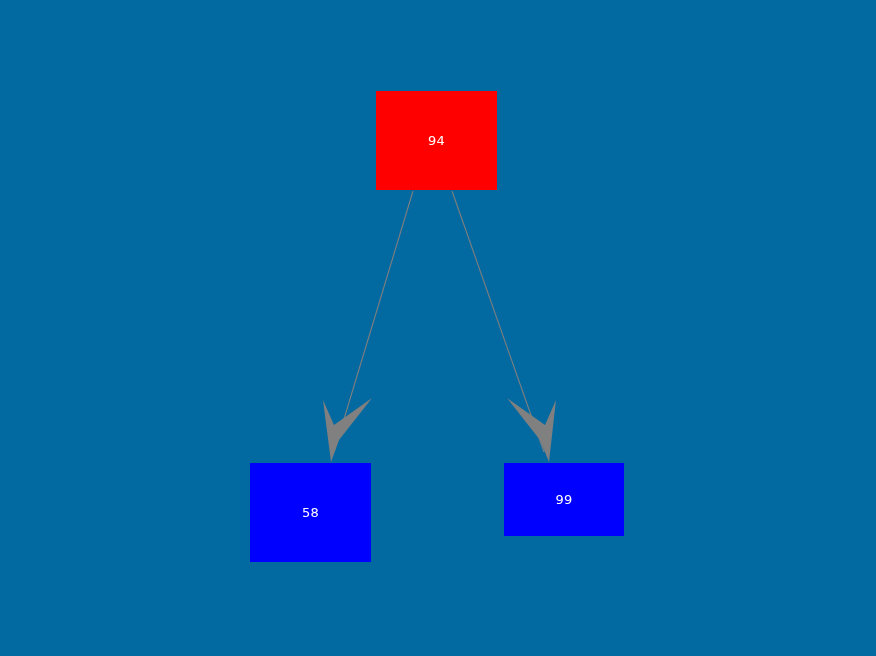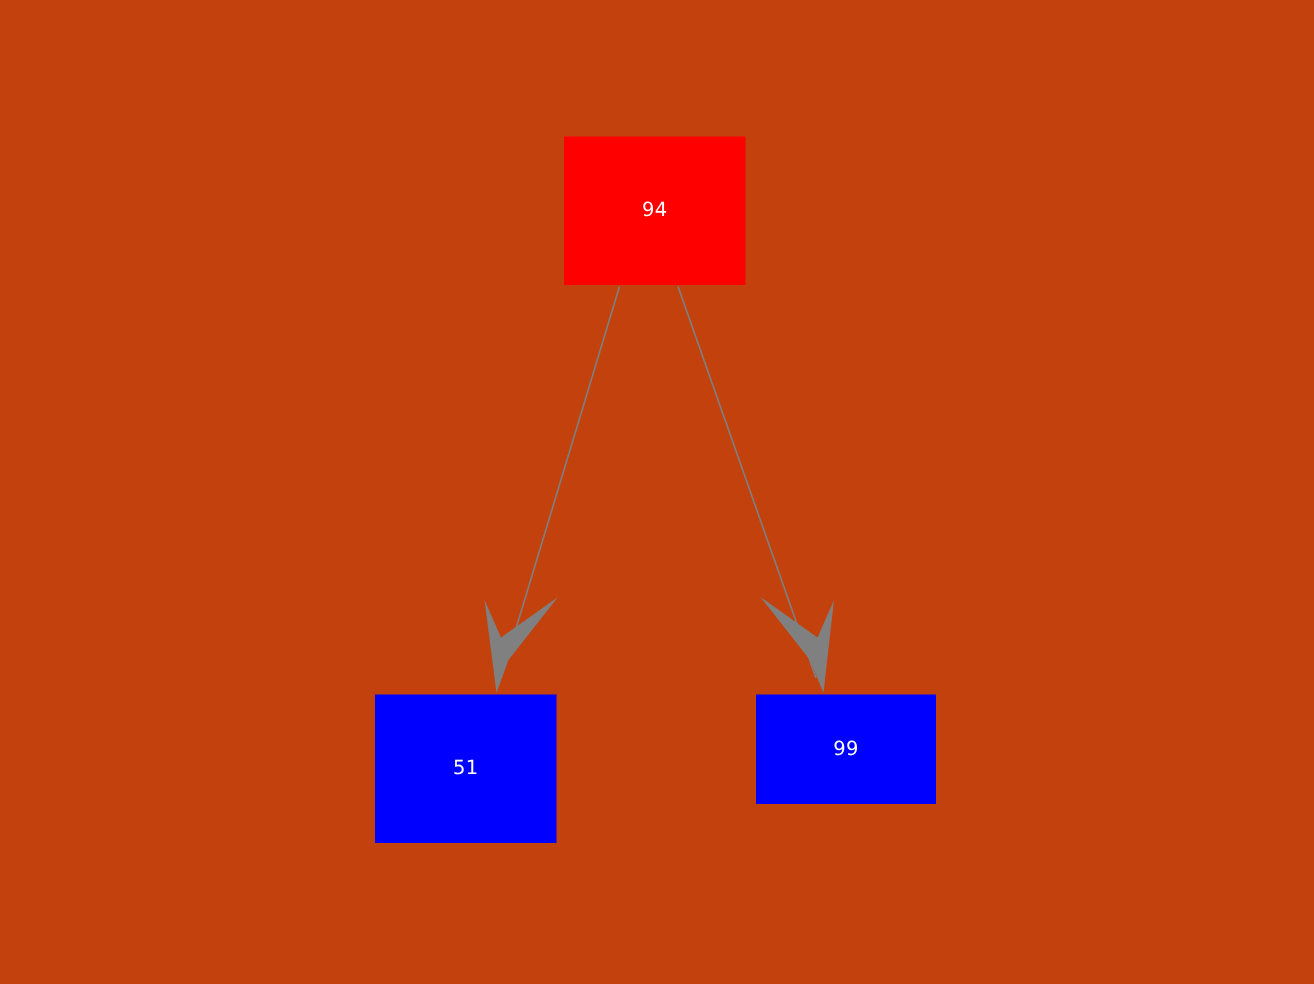--- a/index.html
+++ b/index.html
@@ -11,21 +11,21 @@
   body {
     width: 876px;
     height: 656px;
     overflow: hidden;
     font-family: "DejaVu Sans", "Liberation Sans", sans-serif;
   }
   #graph-canvas {
     position: relative;
     width: 876px;
     height: 656px;
-    background: #c2410c;
+    background: #0369a1;
   }
   #edge-layer {
     position: absolute;
     left: 0;
     top: 0;
     width: 876px;
     height: 656px;
   }
   .node {
     position: absolute;
@@ -59,20 +59,20 @@
       <line x1="452" y1="191" x2="544" y2="452" stroke="#7f7f7f" stroke-width="1.1"></line>
       <polygon fill="#808080" stroke="none" points="549,462 556,400 545,425 507,398 540,440"></polygon>
     </g>
   </svg>
 
   <div class="node" style="left:376px; top:91px; width:121px; height:99px; background:#ff0000;">
     <span class="node-label">94</span>
   </div>
 
   <div class="node" style="left:250px; top:463px; width:121px; height:99px; background:#0000ff;">
-    <span class="node-label">51</span>
+    <span class="node-label">58</span>
   </div>
 
   <div class="node" style="left:504px; top:463px; width:120px; height:73px; background:#0000ff;">
     <span class="node-label">99</span>
   </div>
 
 </div>
 
 </body></html>

